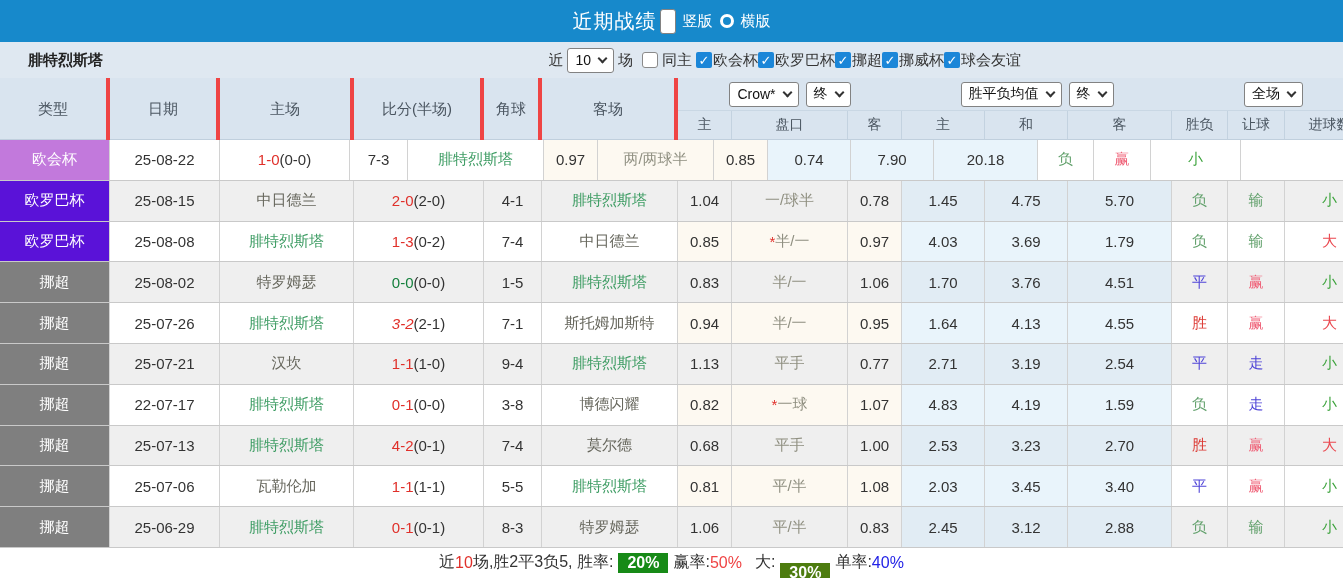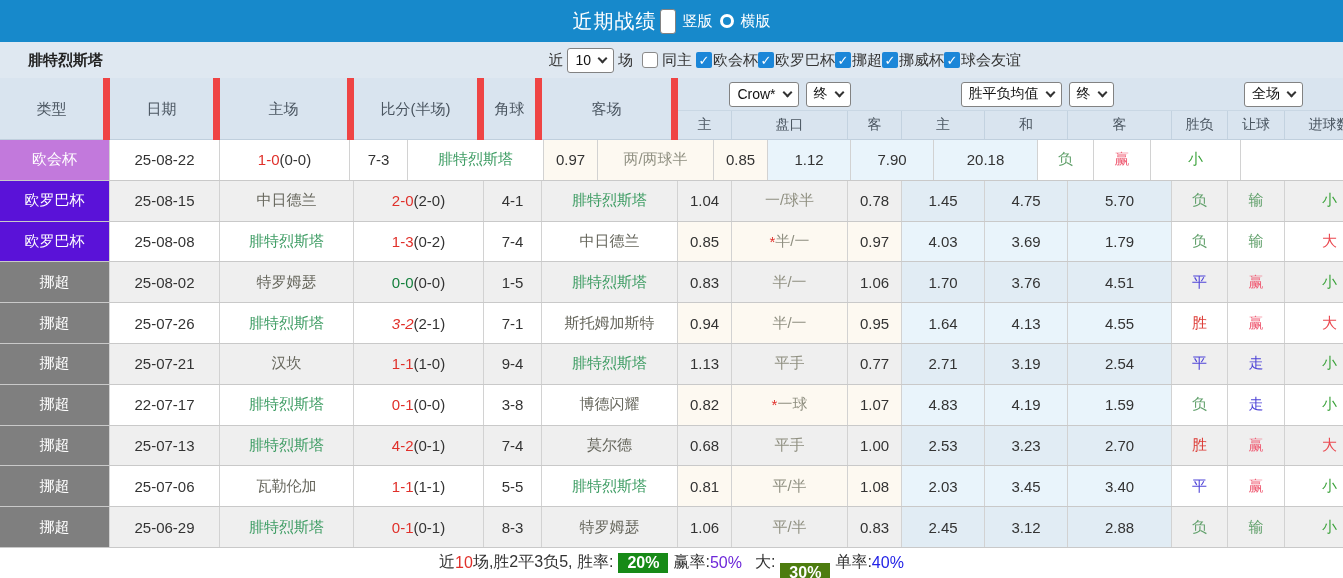--- a/index.html
+++ b/index.html
@@ -31,21 +31,21 @@
   .cmp { display:flex; align-items:center; gap:1px; }
 
   
   .grid { width:1375px; }
   .c0{width:110px}.c1{width:110px}.c2{width:134px}.c3{width:130px}.c4{width:58px}.c5{width:136px}
   .c6{width:54px}.c7{width:116px}.c8{width:54px}.c9{width:83px}.c10{width:83px}.c11{width:104px}
   .c12{width:56px}.c13{width:57px}.c14{width:90px}
 
   .thead { display:flex; height:62px; background:#d9e4ef; border-bottom:1px solid #c0cfdd; }
   .hcell { display:flex; align-items:center; justify-content:center; font-size:15px;
-    color:#4a5560; border-right:7px solid #ef4444; height:62px; }
+    color:#4a5560; border-right:4px solid #ef4444; height:62px; }
   .hgroup { display:flex; flex-direction:column; }
   .g1{width:224px}.g2{width:270px}.g3{width:203px}
   .hgroup .gtop { height:33px; display:flex; align-items:center; justify-content:center; gap:7px; }
   .hgroup .gbot { height:29px; display:flex; border-top:1px solid #c9d7e4; }
   .subcell { display:flex; align-items:center; justify-content:center; font-size:14px;
     color:#4a5560; border-right:1px solid #c3d2e0; height:28px; }
 
   .row { display:flex; height:40.8px; border-bottom:1px solid #c9c9c9; background:#fff; }
   .row.even { background:#efefef; }
   .cell { display:flex; align-items:center; justify-content:center; font-size:15px;
@@ -180,21 +180,21 @@
           <span style="color: rgb(224, 48, 42);">1-0</span>
           <span class="ht">(0-0)</span>
         </div>
         <div class="cell c4">7-3</div>
         <div class="cell c5" style="color: rgb(61, 156, 99);">腓特烈斯塔</div>
         <div class="cell c6 odds">0.97</div>
         <div class="cell c7 odds" style="color: rgb(143, 143, 128);">
           <span>两/两球半</span>
         </div>
         <div class="cell c8 odds">0.85</div>
-        <div class="cell c9 avg">1.12</div>
+        <div class="cell c9 avg">0.74</div>
         <div class="cell c10 avg">7.90</div>
         <div class="cell c11 avg">20.18</div>
         <div class="cell c12" style="color: rgb(97, 160, 107);">负</div>
         <div class="cell c13" style="color: rgb(239, 95, 118);">赢</div>
         <div class="cell c14" style="color: rgb(58, 162, 58);">小</div>
       </div>
       <div class="row even">
         <div class="cell c0">
           <div class="badge" style="background: rgb(90, 18, 216);">欧罗巴杯</div>
         </div>
@@ -414,18 +414,18 @@
       </div>
     </div>
 </div>
 
 <div class="summary">
   <span>近</span>
   <span id="sum-count" style="color: rgb(224, 48, 42);">10</span>
   <span>场,胜2平3负5, 胜率:</span>
   <span class="box" id="box-win" style="background: rgb(23, 138, 23);">20%</span>
   <span>赢率:</span>
-  <span id="sum-handicap" style="margin-right: 13px; color: #6d28d9;">50%</span>
+  <span id="sum-handicap" style="margin-right: 13px; color: #ef4444;">50%</span>
   <span>大:</span>
   <span class="box" id="box-over" style="background: #4d7c0f; margin-top: 20px;">30%</span>
   <span>单率:</span>
   <span id="sum-single" style="color: rgb(35, 35, 230);">40%</span>
 </div>
 
 </body></html>

